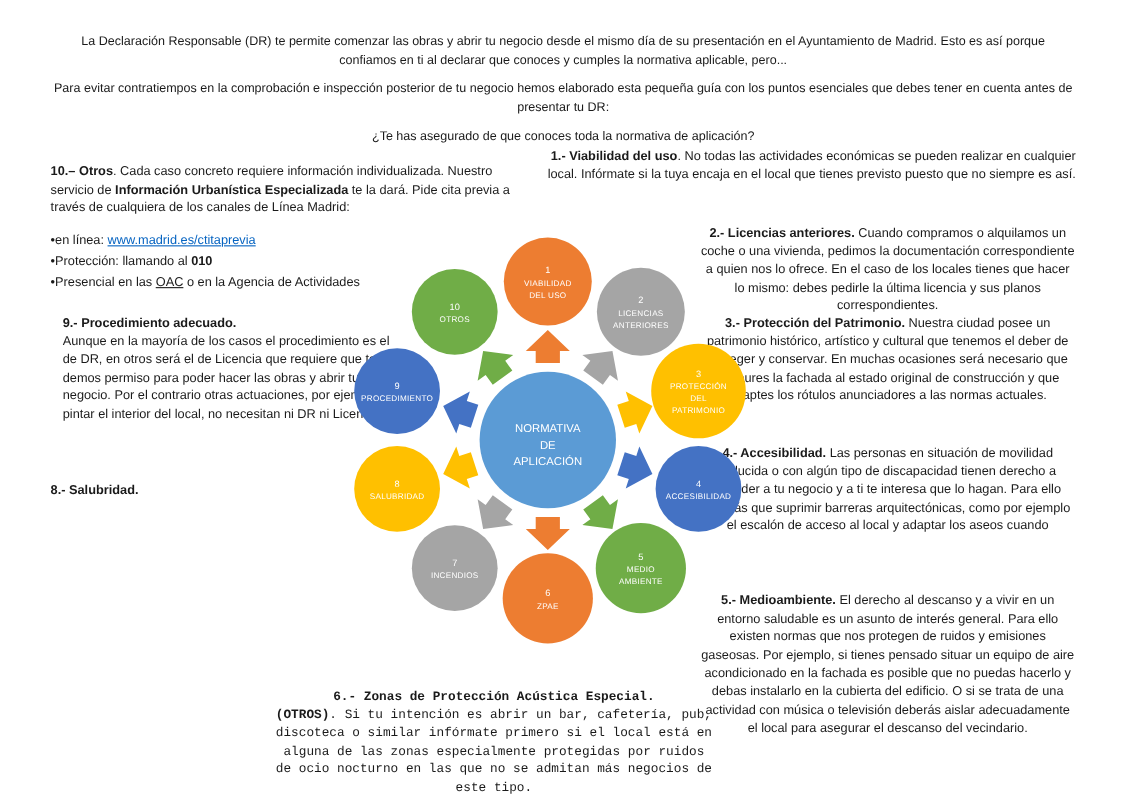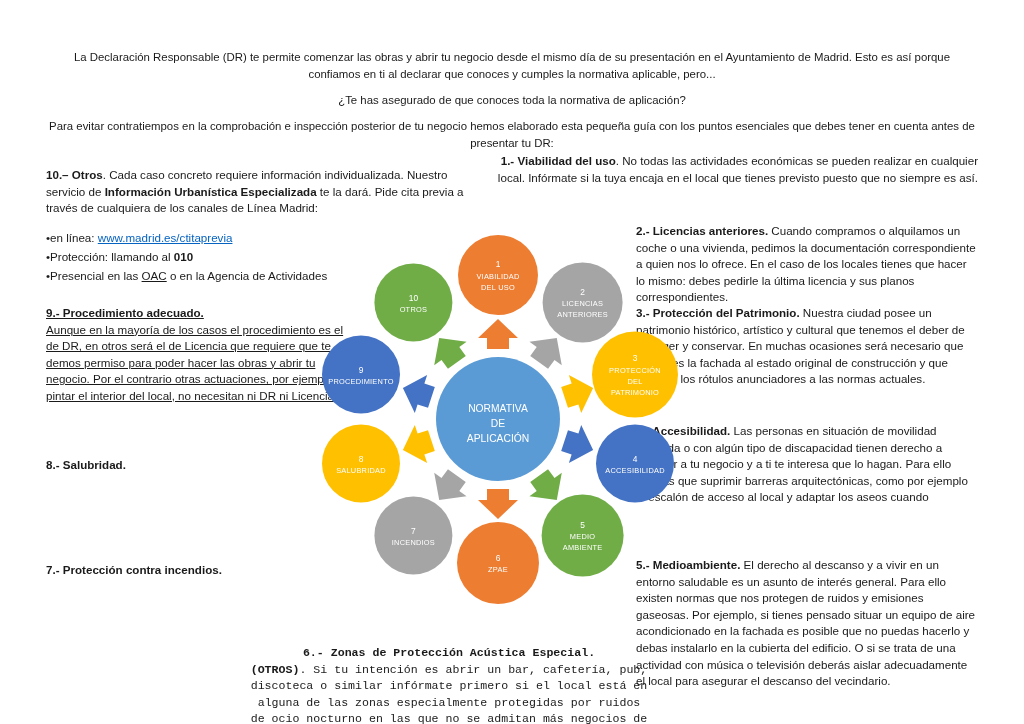--- a/index.html
+++ b/index.html
@@ -4,45 +4,45 @@
 <style>
   html,body{margin:0;padding:0;}
   body{
     width:1024px;height:724px;
     background:#ffffff;
     font-family:"Liberation Sans", sans-serif;
     color:#262626;
     position:relative;
     overflow:hidden;
   }
-  .page{position:relative;width:1024px;height:516px;margin-top:19px;}
+  .page{position:relative;width:1024px;height:516px;}
 
   
   .intro{
     position:absolute;left:48px;top:30px;width:928px;
     text-align:center;font-size:11.4px;line-height:17px;color:#1a1a1a;
   }
   .intro p{margin:0 0 9px 0;}
   .intro p:last-child{margin-bottom:0;}
 
   
   .blk{position:absolute;font-size:11.6px;line-height:16.6px;color:#1a1a1a;}
   .blk b{font-weight:bold;}
   .blk .ttl{font-weight:bold;}
   .lt{text-align:left;}
-  .rt{text-align:left;}
+  .rt{text-align:center;}
   .ct{text-align:center;font-family:Liberation Mono, monospace;}
 
   
   #blk10{left:46px;top:148px;width:420px;}
   #blk10 .list{margin-top:11px;line-height:19px;}
   #blk10 .list div{white-space:nowrap;}
   .lnk{color:#0563c1;text-decoration:underline;}
   .ul{text-decoration:underline;}
-  #blk9 {left:46px;top:286px;width:300px;text-decoration:underline;}
+  #blk9 {left:57px;top:286px;width:300px;}
   #blk8 {left:46px;top:438px;width:260px;}
   #blk7 {left:46px;top:543px;width:265px;}
 
   
   #blk1{left:496px;top:134px;width:482px;text-align:right;}
   #blk2{left:636px;top:204px;width:342px;}
   #blk3{left:636px;top:286px;width:342px;}
   #blk4{left:636px;top:404px;width:342px;}
   #blk5{left:636px;top:538px;width:342px;}
 
@@ -56,22 +56,22 @@
   .node-lbl{font-size:7.4px;fill:#ffffff;text-anchor:middle;letter-spacing:.25px;font-family:"Liberation Sans",sans-serif;}
   .hub-lbl{font-size:10.3px;fill:#ffffff;text-anchor:middle;font-family:"Liberation Sans",sans-serif;}
 </style>
 </head>
 <body>
 
 <div class="page">
 
   <div class="intro">
     <p>La Declaración Responsable (DR) te permite comenzar las obras y abrir tu negocio desde el mismo día de su presentación en el Ayuntamiento de Madrid. Esto es así porque confiamos en ti al declarar que conoces y cumples la normativa aplicable, pero...</p>
+    <p>Para evitar contratiempos en la comprobación e inspección posterior de tu negocio hemos elaborado esta pequeña guía con los puntos esenciales que debes tener en cuenta antes de presentar tu DR:</p>
     <p>¿Te has asegurado de que conoces toda la normativa de aplicación?</p>
-    <p>Para evitar contratiempos en la comprobación e inspección posterior de tu negocio hemos elaborado esta pequeña guía con los puntos esenciales que debes tener en cuenta antes de presentar tu DR:</p>
   </div>
 
   <div class="blk lt" id="blk10">
     <span class="ttl">10.– Otros</span><span>. Cada caso concreto requiere información individualizada. Nuestro servicio de </span><b>Información Urbanística Especializada</b><span> te la dará. Pide cita previa a través de cualquiera de los canales de Línea Madrid:</span>
     <div class="list">
       <div><span>•en línea: </span><a class="lnk" href="#">www.madrid.es/ctitaprevia</a></div>
       <div><span>•Protección: llamando al </span><b>010</b></div>
       <div><span>•Presencial en las </span><a class="ul" style="color:#1a1a1a" href="#">OAC</a><span> o en la Agencia de Actividades</span></div>
     </div>
   </div>
@@ -79,21 +79,20 @@
   <div class="blk lt" id="blk9">
     <div class="ttl">9.- Procedimiento adecuado.</div>
     <div>Aunque en la mayoría de los casos el procedimiento es el de DR, en otros será el de Licencia que requiere que te demos permiso para poder hacer las obras y abrir tu negocio. Por el contrario otras actuaciones, por ejemplo pintar el interior del local, no necesitan ni DR ni Licencia.</div>
   </div>
 
   <div class="blk lt" id="blk8">
     <div class="ttl">8.- Salubridad.</div>
   </div>
 
   <div class="blk lt" id="blk7">
-    <div class="ttl">7.- Protección contra incendios.</div>
   </div>
 
   <div class="blk lt" id="blk1">
     <span class="ttl">1.-  Viabilidad del uso</span><span>. No todas las actividades económicas se pueden realizar en cualquier local. Infórmate si la tuya encaja en el local que tienes previsto puesto que no siempre es así.</span>
   </div>
 
   <div class="blk rt" id="blk2">
     <span class="ttl">2.- Licencias anteriores.</span><span> Cuando compramos o alquilamos un coche o una vivienda, pedimos la documentación correspondiente a quien nos lo ofrece. En el caso de los locales tienes que hacer lo mismo: debes pedirle la última licencia y sus planos correspondientes.</span>
   </div>
 

